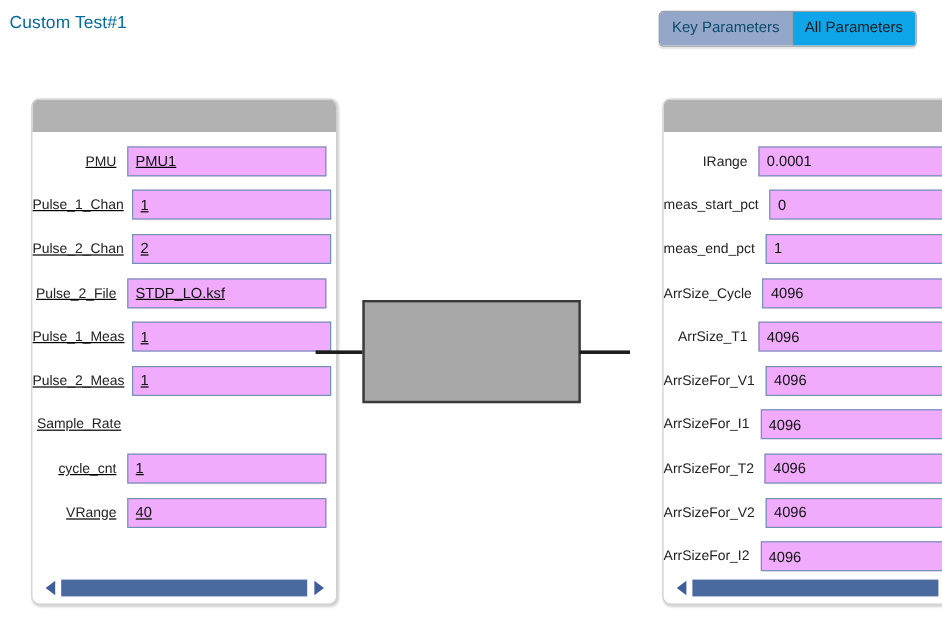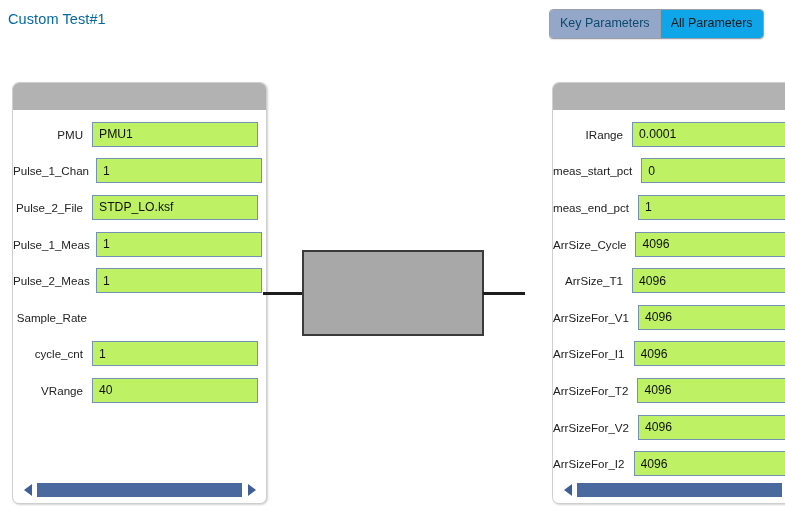--- a/index.html
+++ b/index.html
@@ -63,21 +63,21 @@
     top: 82px;
     width: 255px;
     height: 422px;
     background: #ffffff;
     border: 1px solid #cfcfcf;
     border-radius: 7px;
     box-sizing: border-box;
     box-shadow: 1px 1px 2px rgba(0,0,0,0.18);
     overflow: hidden;
   }
-  #panel-left  { left: 12px; }
+  #panel-left  { left: 26px; text-decoration: underline; }
   #panel-right { left: 552px; }
 
   .panel-header {
     height: 26px;
     background: #b2b2b2;
     border-bottom: 1px solid #b2b2b2;
   }
 
   .panel-body {
     position: relative;
@@ -101,21 +101,21 @@
     box-sizing: border-box;
   }
   #panel-right .field-label {
     width: 93px;
   }
   .field-input {
     flex: 1;
     height: 25px;
     margin-right: 8px;
     border: 1px solid #7491b6;
-    background: #bef264;
+    background: #f0abfc;
     box-sizing: border-box;
     font-family: "Liberation Sans", sans-serif;
     font-size: 12.2px;
     color: #111111;
     padding: 0 0 0 6px;
     outline: none;
     border-radius: 0;
   }
 
   
@@ -210,20 +210,24 @@
 
     <div class="field-row">
       <div class="field-label">PMU</div>
       <input class="field-input" value="PMU1" style="">
     </div>
     <div class="field-row">
       <div class="field-label">Pulse_1_Chan</div>
       <input class="field-input" value="1" style="">
     </div>
     <div class="field-row">
+      <div class="field-label">Pulse_2_Chan</div>
+      <input class="field-input" value="2" style="">
+    </div>
+    <div class="field-row">
       <div class="field-label">Pulse_2_File</div>
       <input class="field-input" value="STDP_LO.ksf" style="">
     </div>
     <div class="field-row">
       <div class="field-label">Pulse_1_Meas</div>
       <input class="field-input" value="1" style="">
     </div>
     <div class="field-row">
       <div class="field-label">Pulse_2_Meas</div>
       <input class="field-input" value="1" style="">

